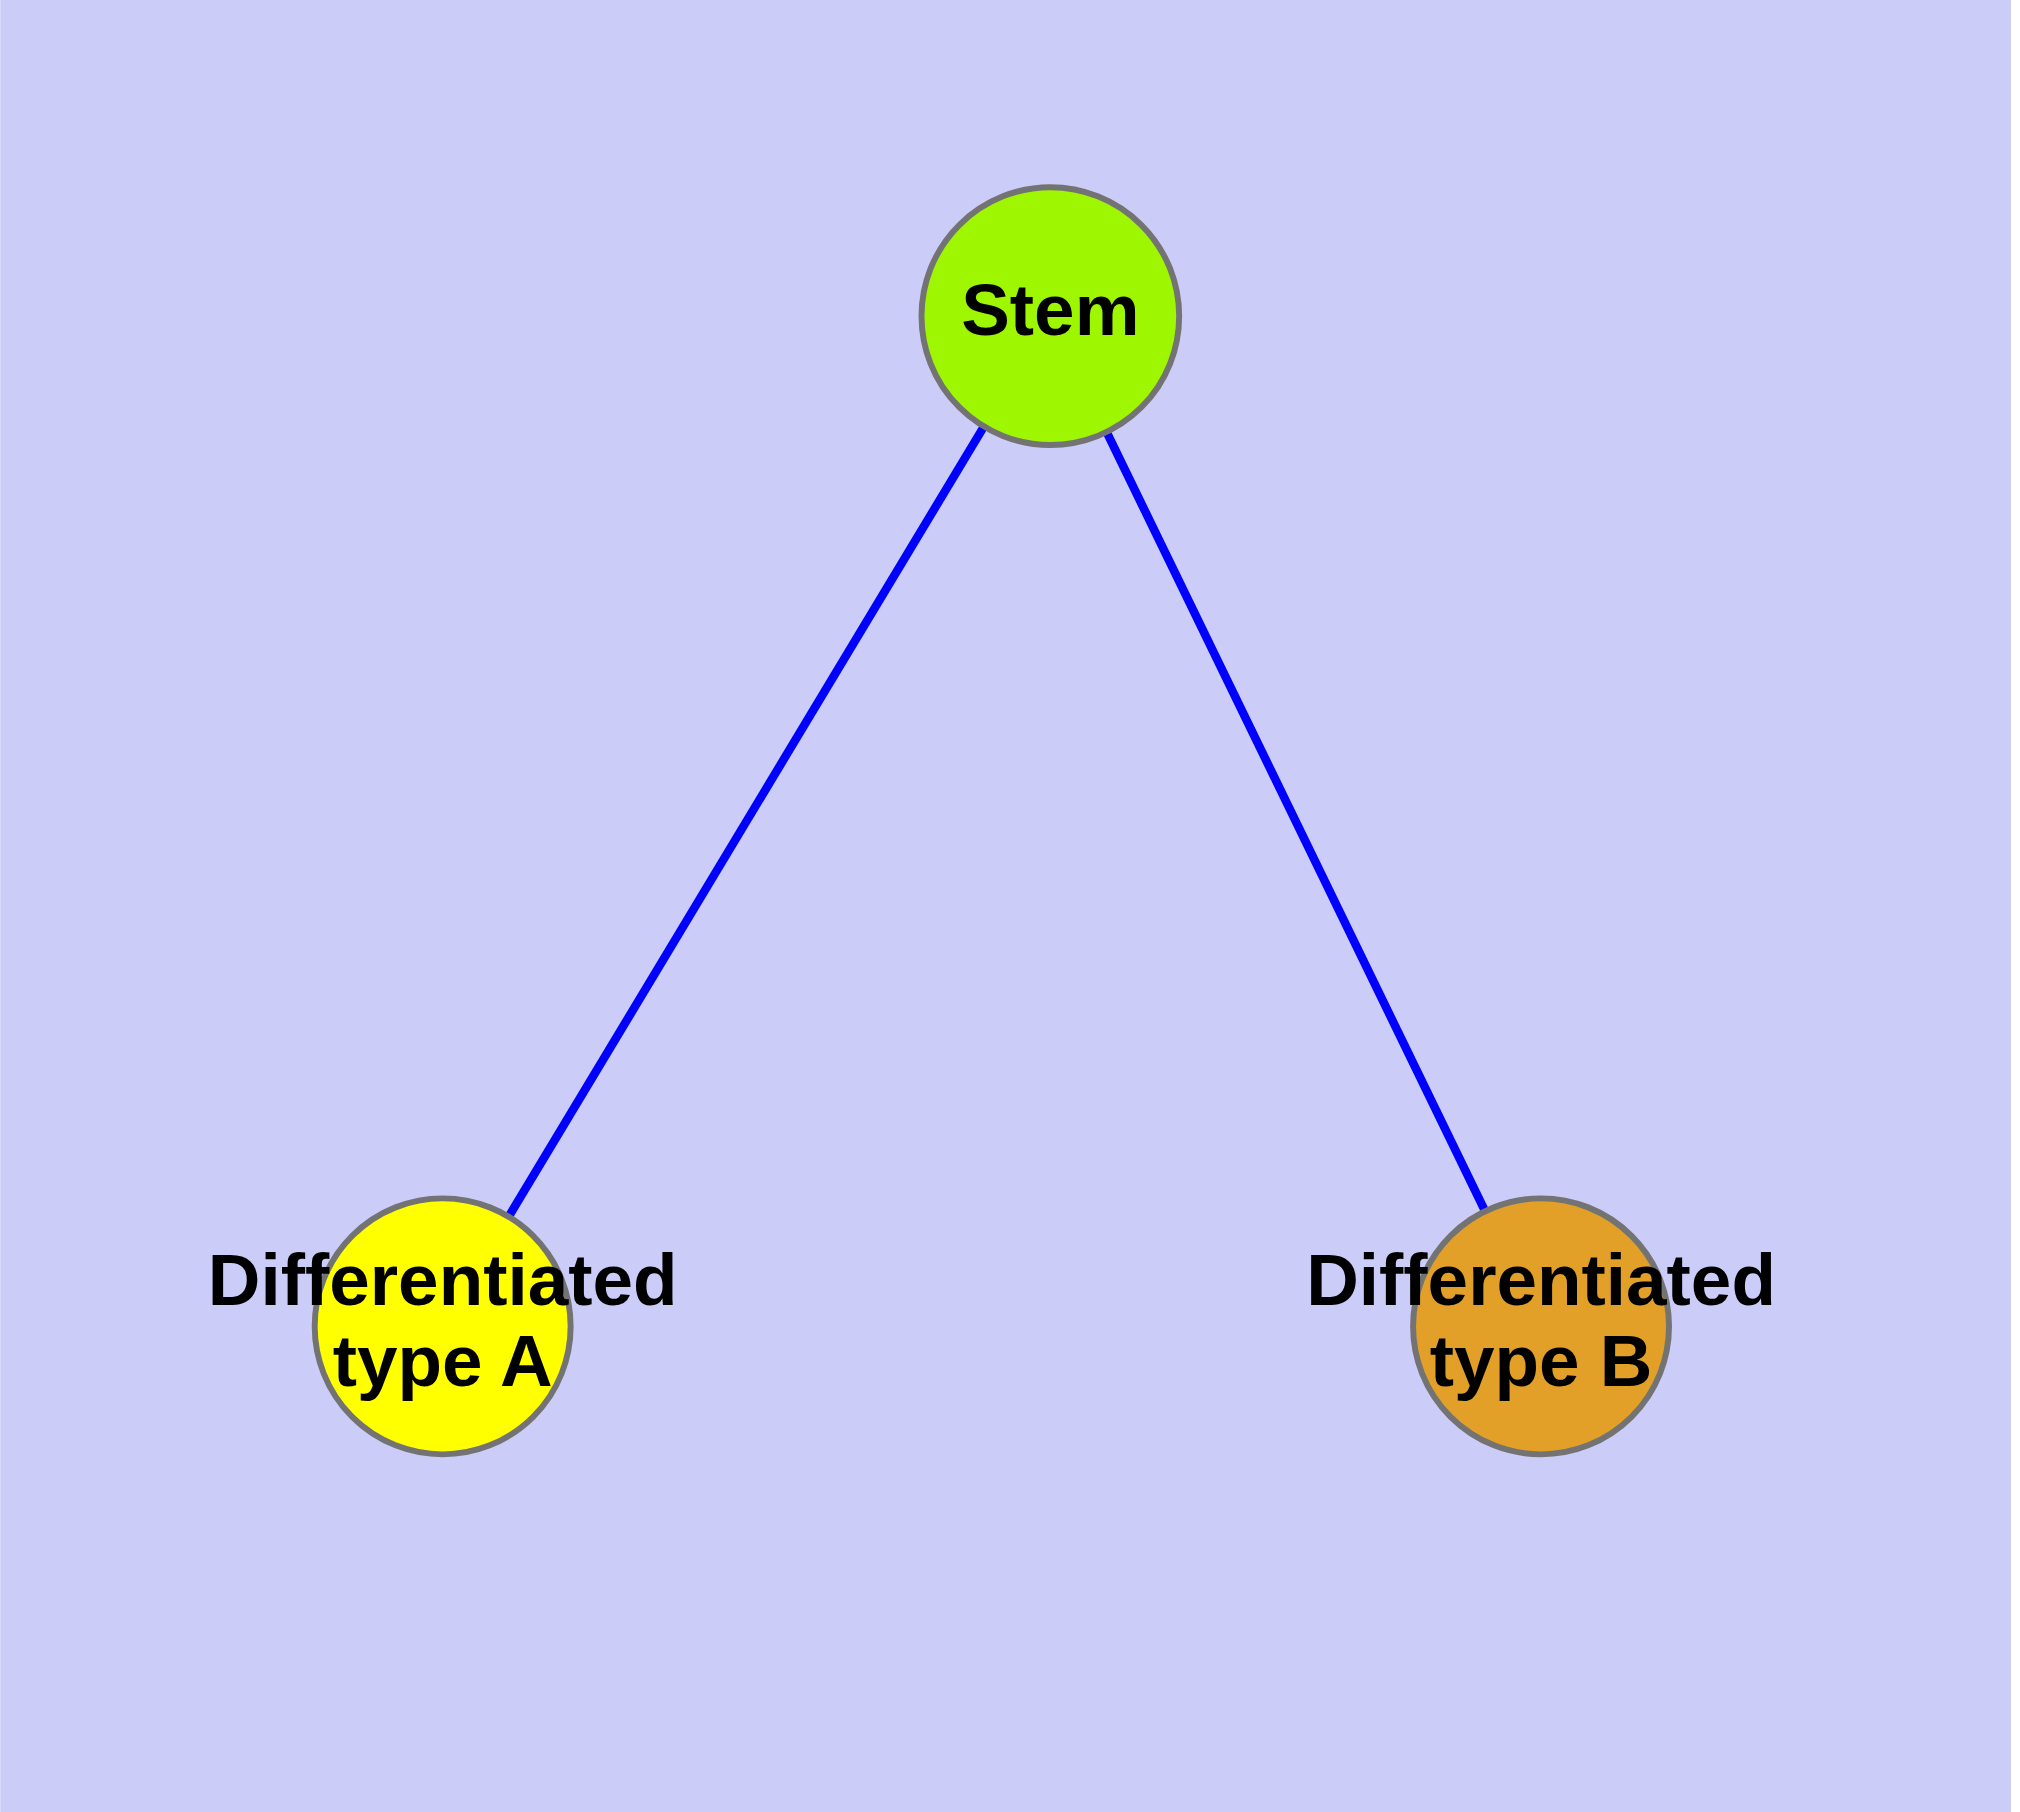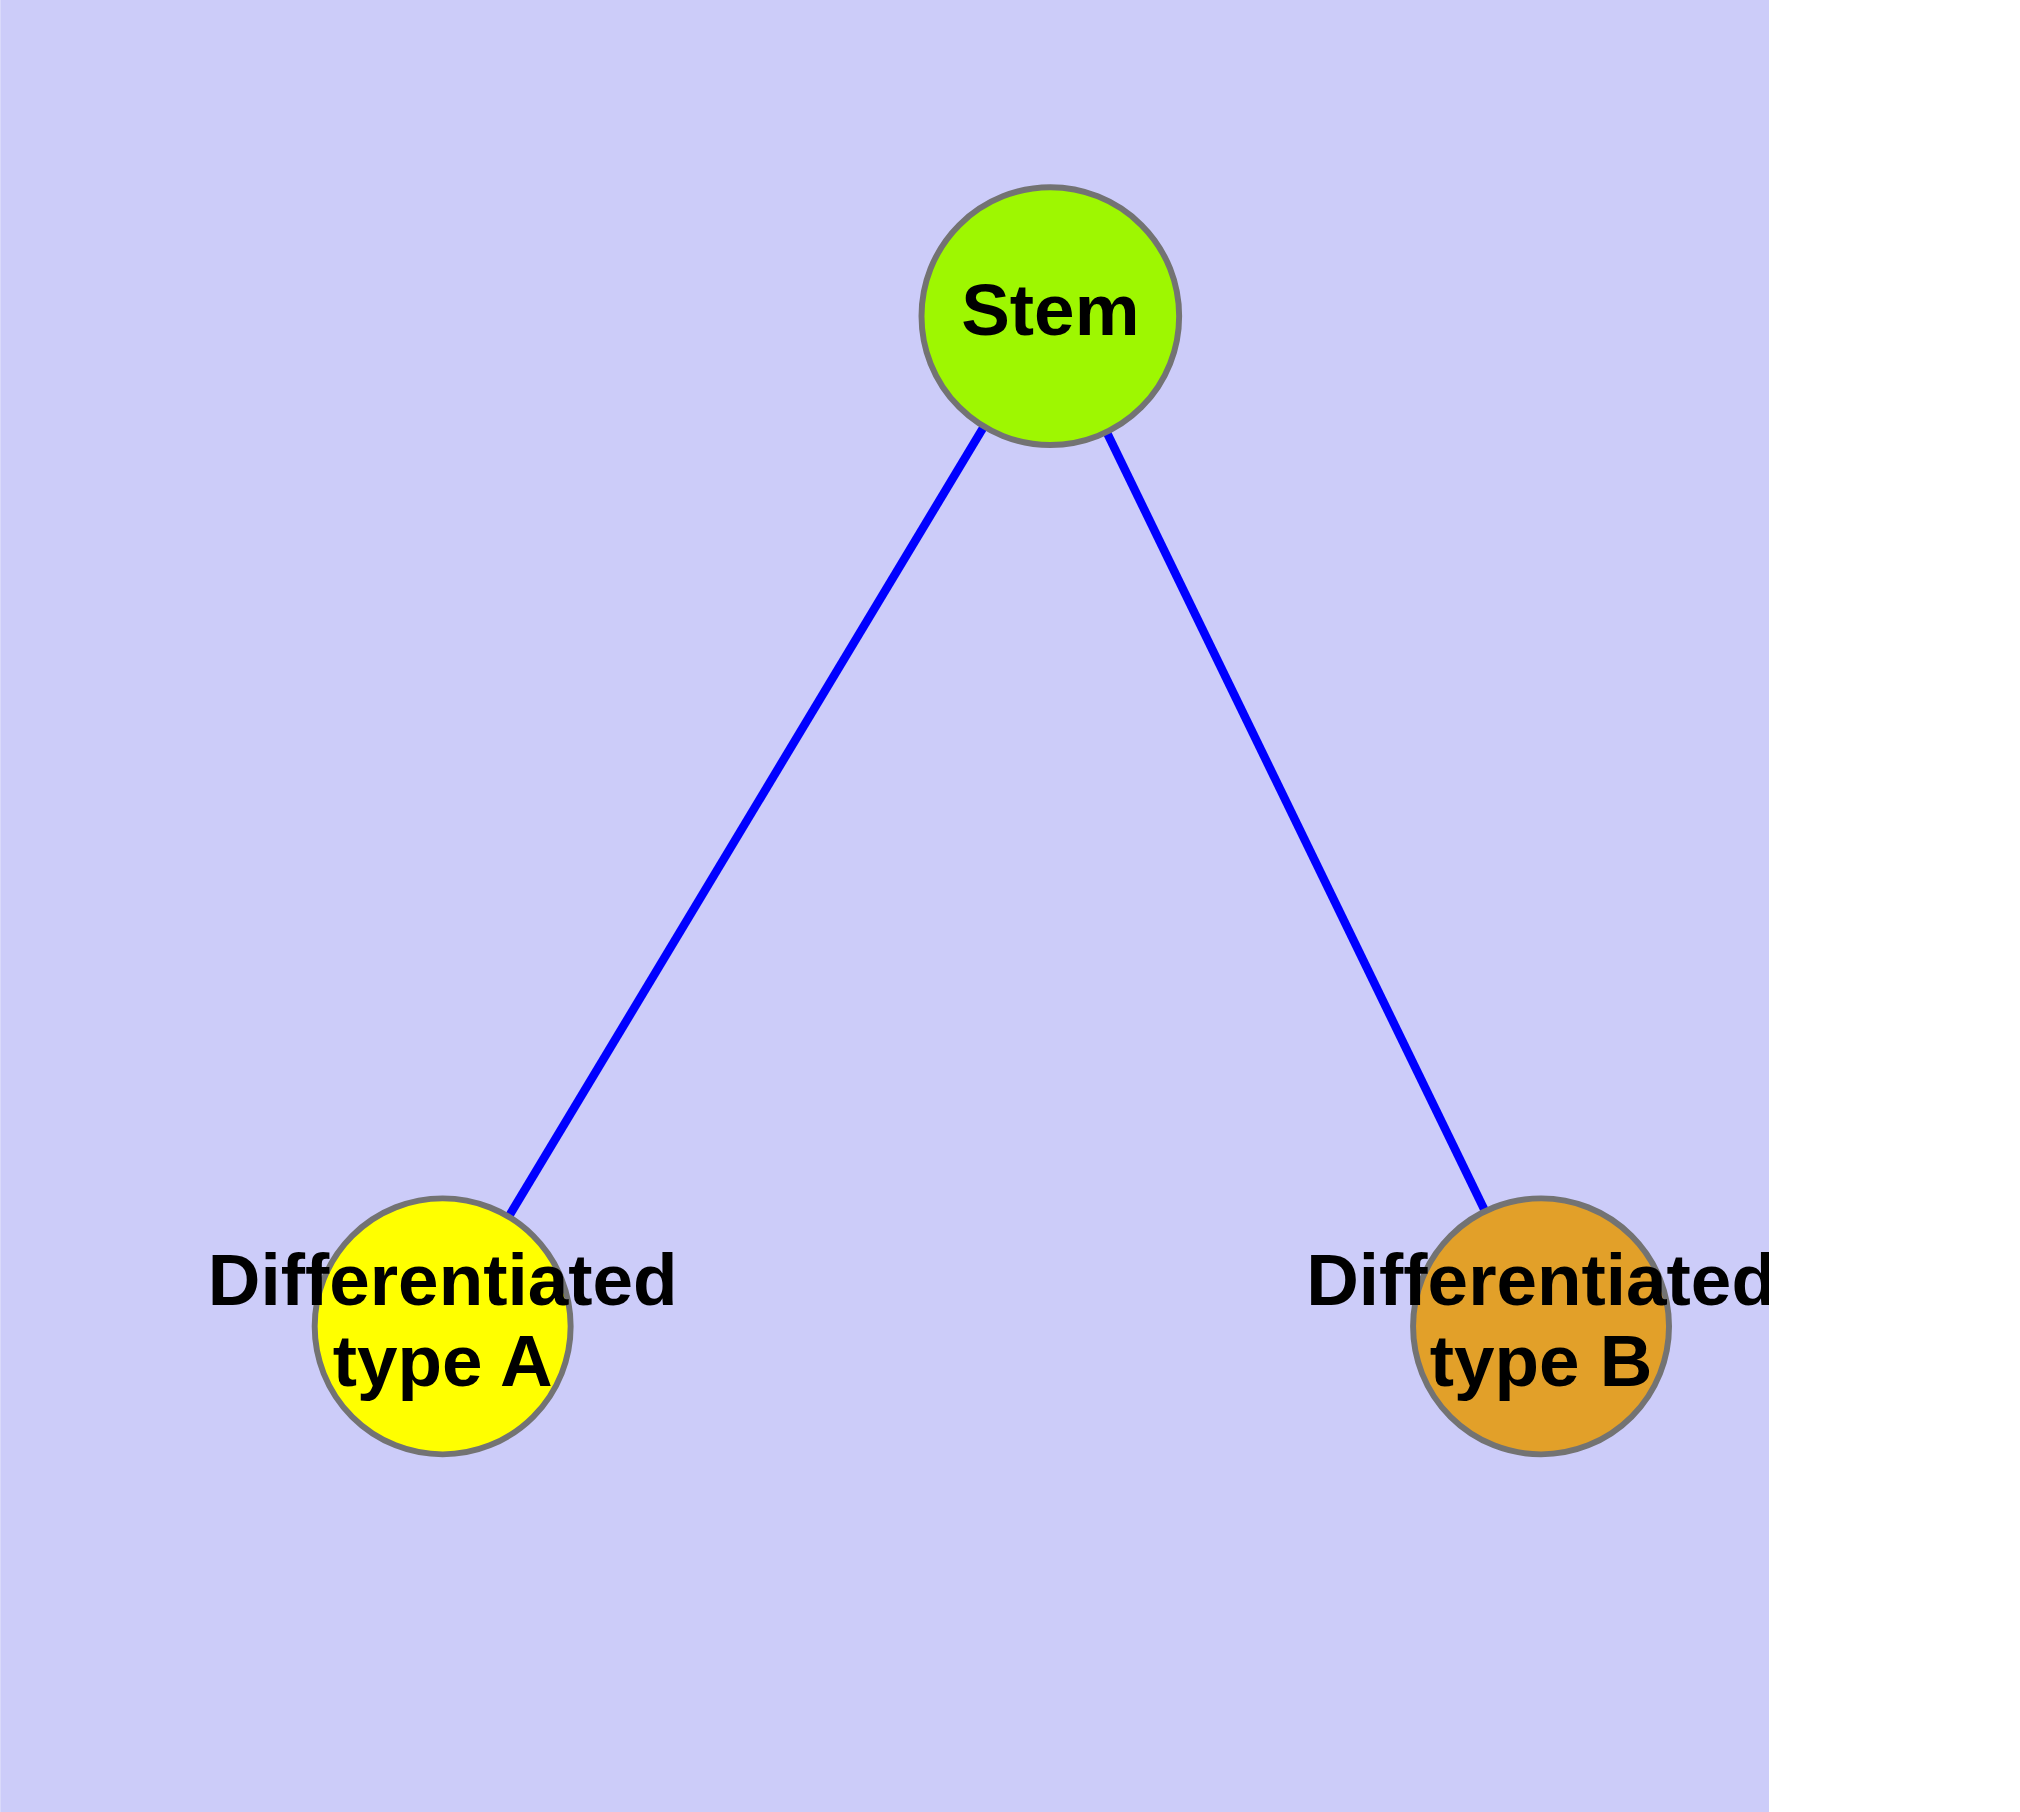--- a/index.html
+++ b/index.html
@@ -27,21 +27,21 @@
     font-weight: bold;
     fill: #000000;
     text-anchor: middle;
     dominant-baseline: middle;
     paint-order: normal;
   }
 </style>
 </head>
 <body>
 
-<div id="canvas" style="width: 1769px; height: 1812px; text-align: center;">
+<div id="canvas" style="width: 2011px; height: 1812px; text-align: center;">
   <svg id="graph-svg" viewBox="0 0 2384 2138" preserveAspectRatio="xMidYMid meet" xmlns="http://www.w3.org/2000/svg" style="width: 2021px; height: 1812px;">
     <rect id="bg-rect" x="0" y="0" width="2384" height="2138" fill="#ccccf9"></rect>
     <g id="edges-layer">
         <line x1="1239" y1="373" x2="522" y2="1565" stroke="#0000ff" stroke-width="10" stroke-linecap="butt"></line>
         <line x1="1239" y1="373" x2="1818" y2="1565" stroke="#0000ff" stroke-width="10" stroke-linecap="butt"></line>
       </g>
     <g id="nodes-layer">
         <circle cx="1239" cy="373" r="152" fill="#9ef701" stroke="#737373" stroke-width="7"></circle>
         <circle cx="522" cy="1565" r="151" fill="#ffff00" stroke="#737373" stroke-width="7"></circle>
         <circle cx="1818" cy="1565" r="151" fill="#e2a029" stroke="#737373" stroke-width="7"></circle>

